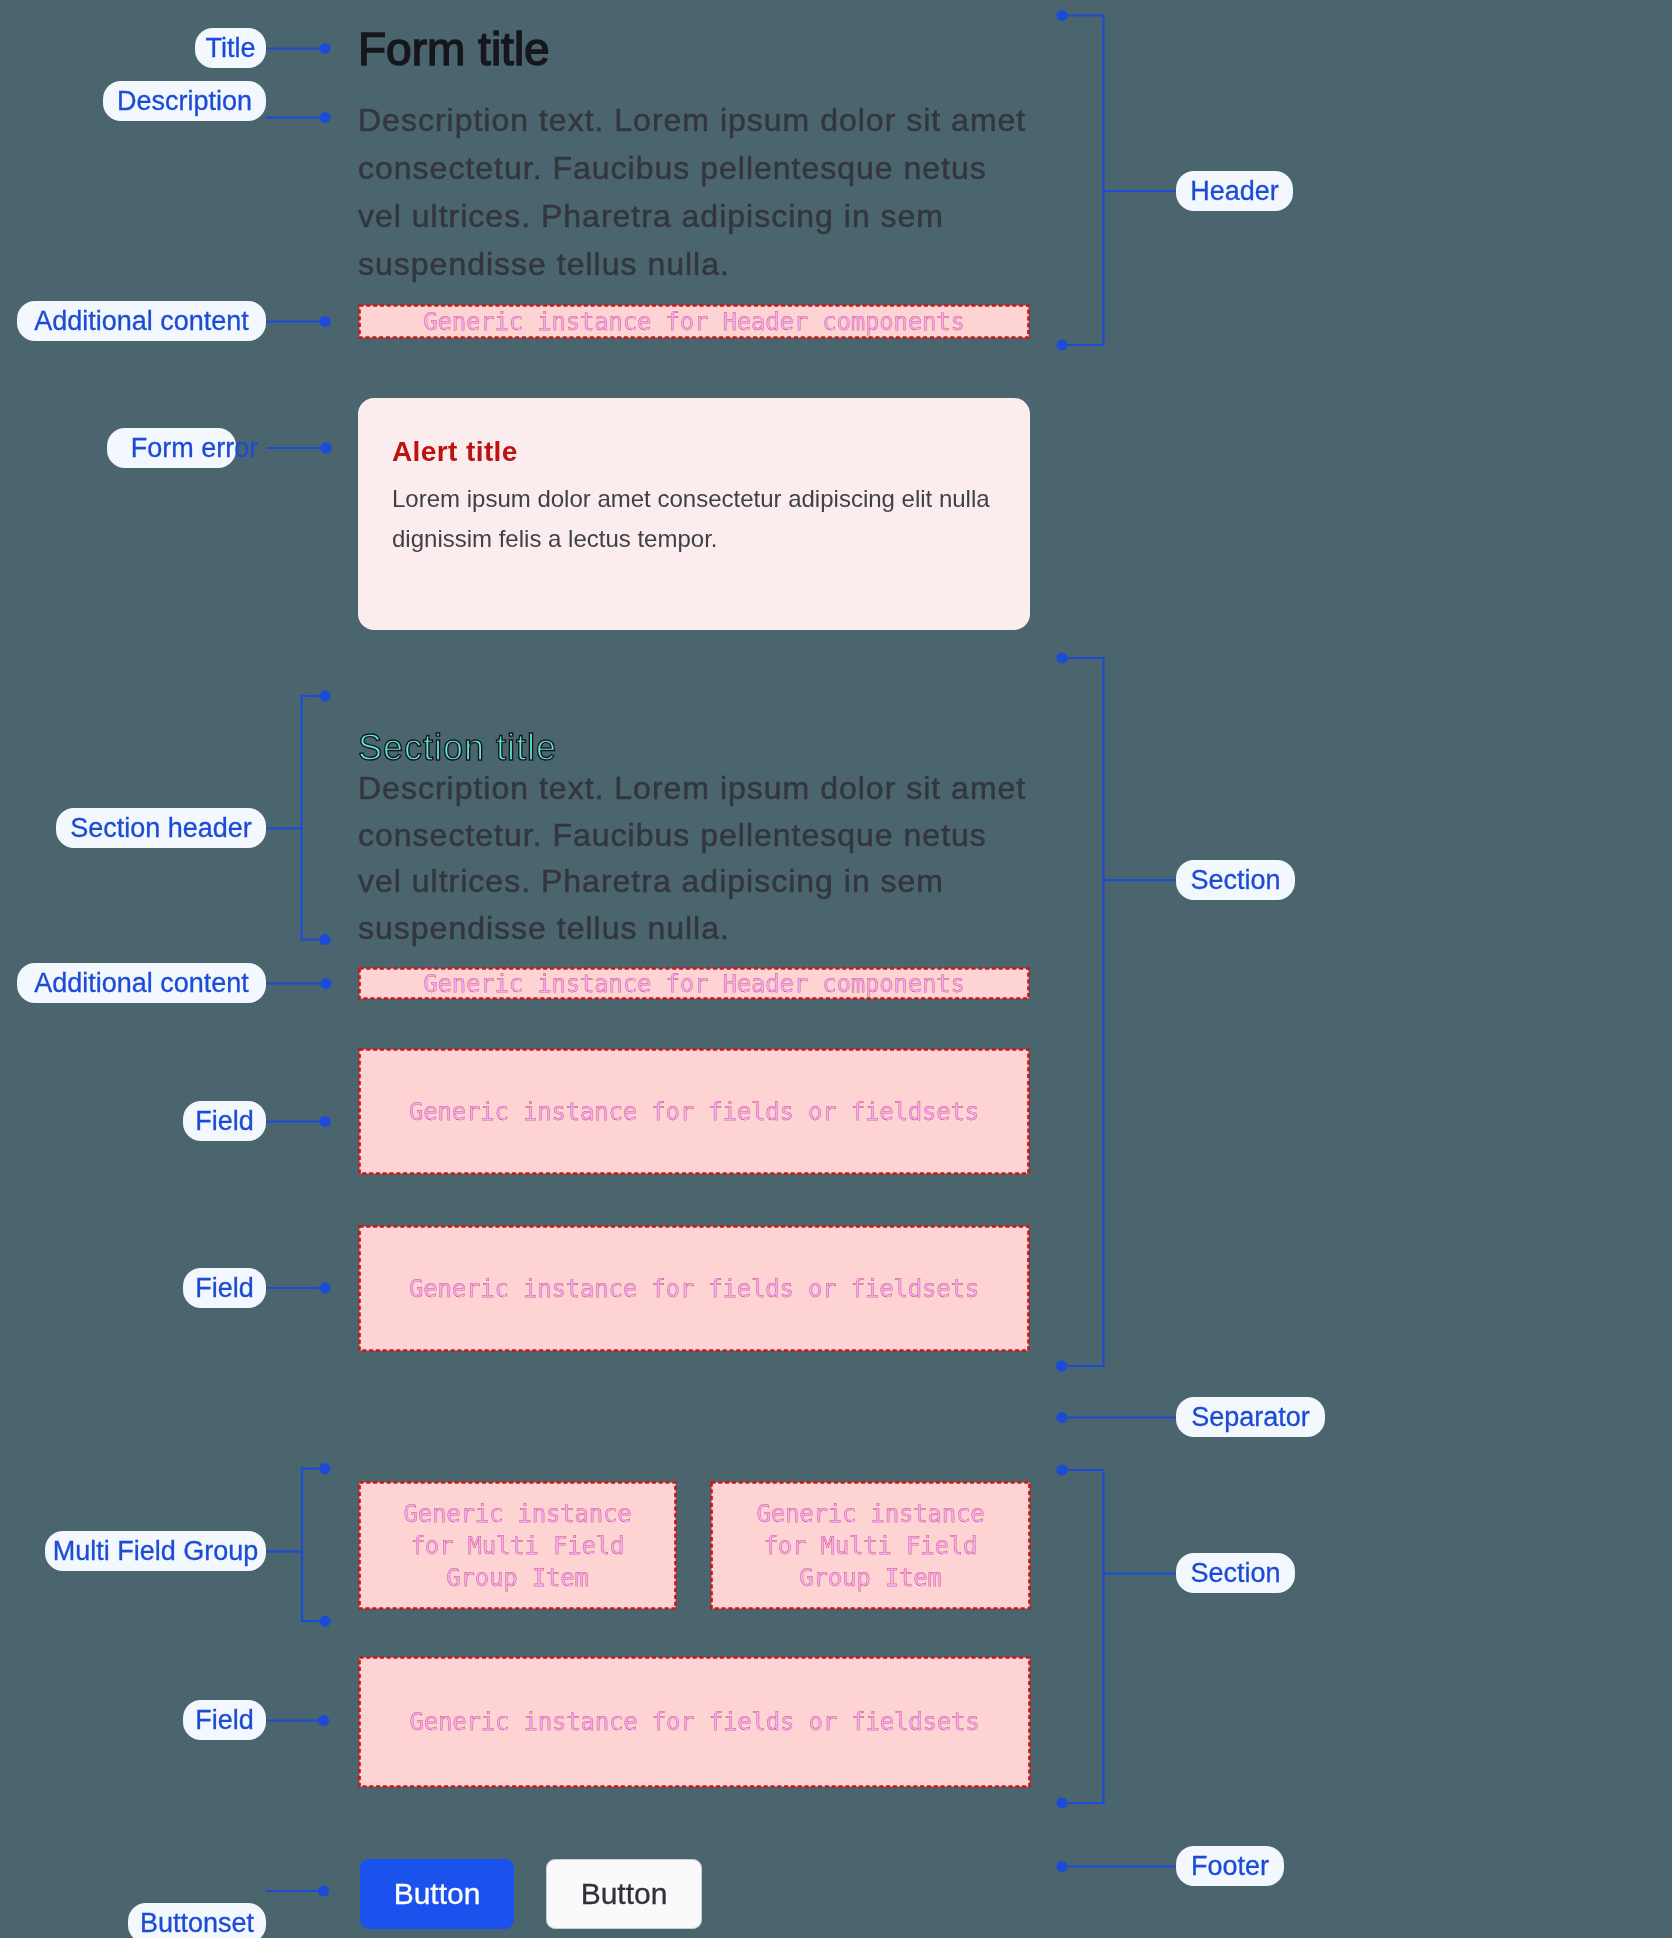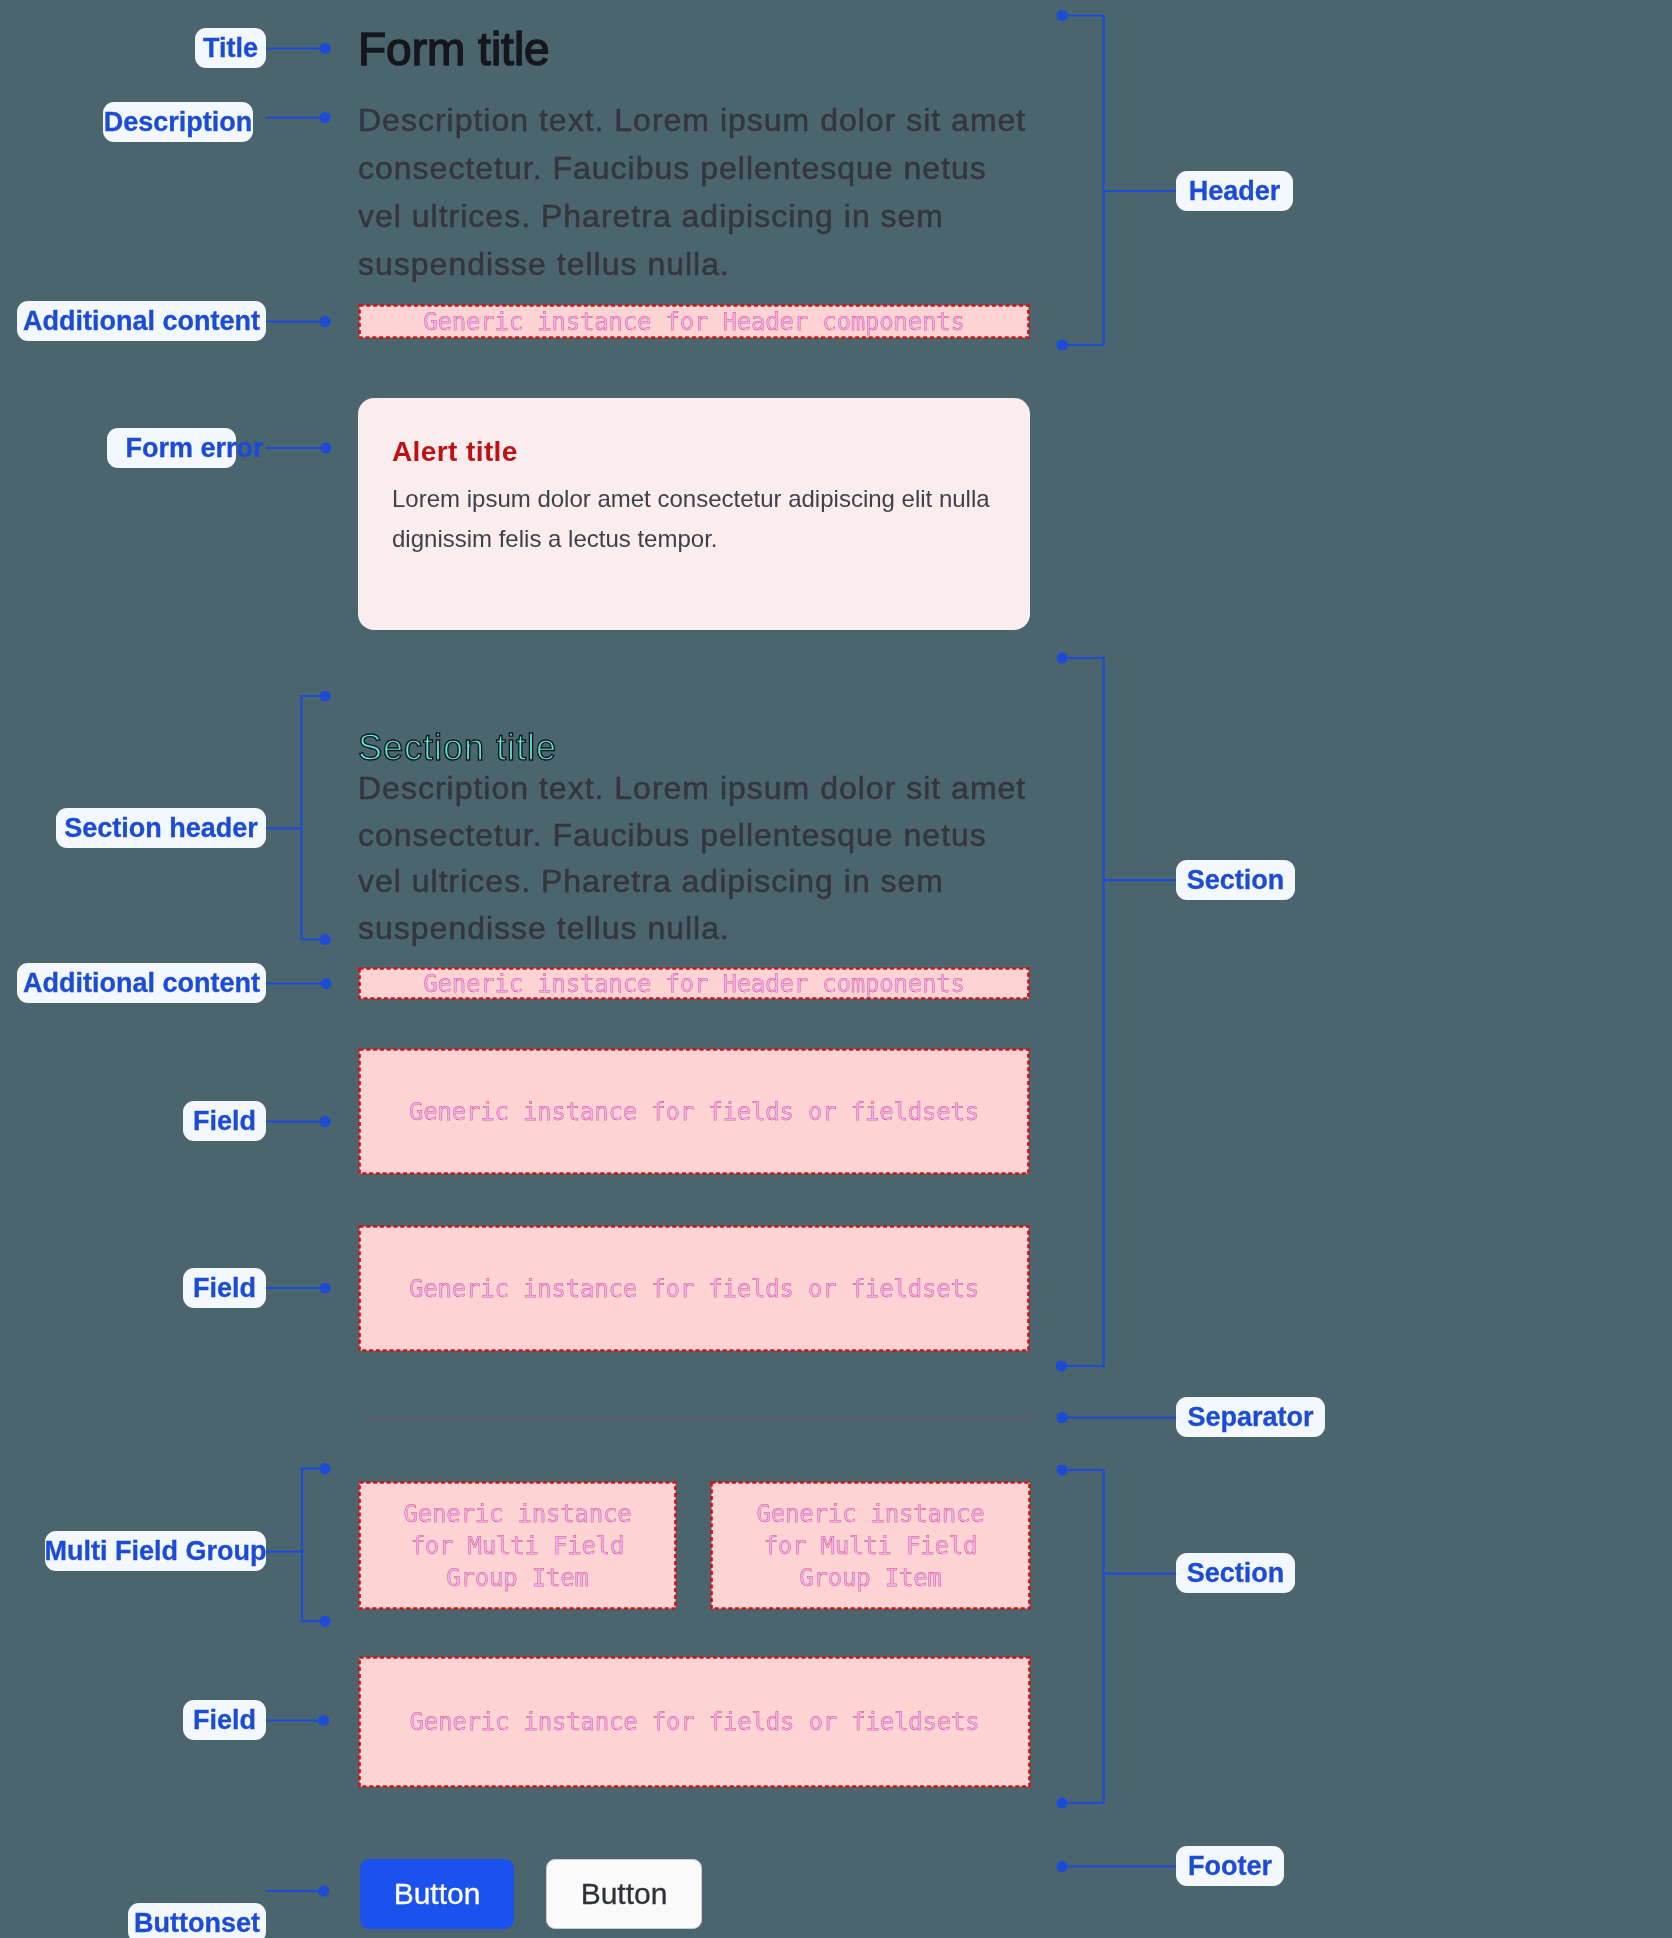--- a/index.html
+++ b/index.html
@@ -40,26 +40,26 @@
                    letter-spacing:1.0px; color:#5eead4; line-height:44px; white-space:nowrap; }
 
   .btn { position:absolute; top:1851px; height:70px; border-radius:9px; display:flex;
          align-items:center; justify-content:center; font-size:30px;margin-top:8px;
          -webkit-text-stroke:0.3px currentColor; }
   .btn-primary   { left:360px; width:154px; background:#1B51EC; color:#FFFFFF; }
   .btn-secondary { left:546px; width:156px; background:#FAFAFB; color:#2F323A;
                    border:1.5px solid #CBCCD3; }
 
   
-  .pill { position:absolute; height:40px; border-radius:11px; background:#F3F7FE;
+  .pill { position:absolute; height:40px; border-radius:18px; background:#F3F7FE;
           color:#1C4CD6; font-size:27px; -webkit-text-stroke:0.3px #1C4CD6;
           display:flex; align-items:center;
-          justify-content:center; white-space:nowrap;font-weight:bold; }
+          justify-content:center; white-space:nowrap; }
   .p-title       { left:195px; top:28px;   width:71px; }
-  .p-desc        { left:103px; top:102px;   width:150px; }
+  .p-desc        { left:103px; top:81px;   width:163px; }
   .p-add1        { left:17px;  top:301px;  width:249px; }
   .p-formerror   { left:107px; top:428px;  width:129px;padding-left:46px; }
   .p-secheader   { left:56px;  top:808px;  width:210px; }
   .p-add2        { left:17px;  top:963px;  width:249px; }
   .p-field1      { left:183px; top:1101px; width:83px; }
   .p-field2      { left:183px; top:1268px; width:83px; }
   .p-mfg         { left:45px;  top:1531px; width:221px; }
   .p-field3      { left:183px; top:1700px; width:83px; }
   .p-buttonset   { left:128px; top:1871px; width:138px;margin-top:32px; }
   .p-header      { left:1176px; top:171px;  width:117px; }

